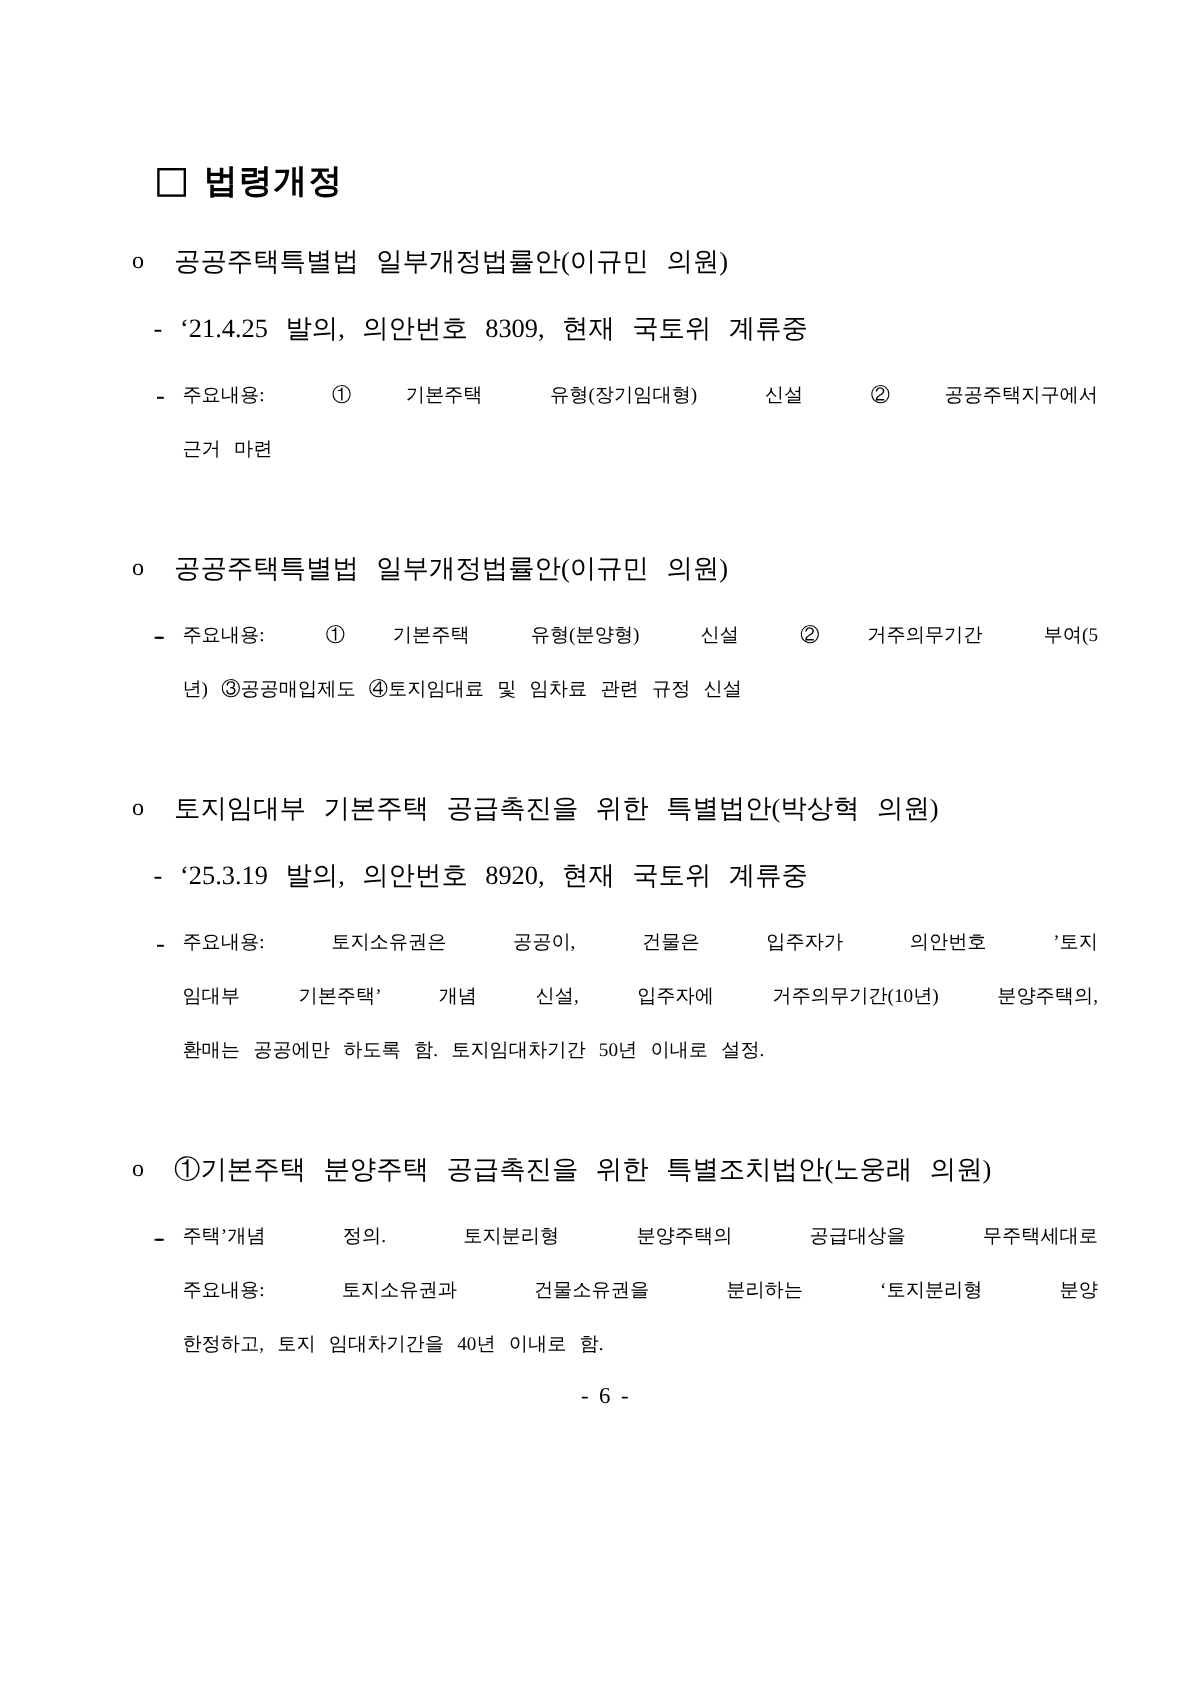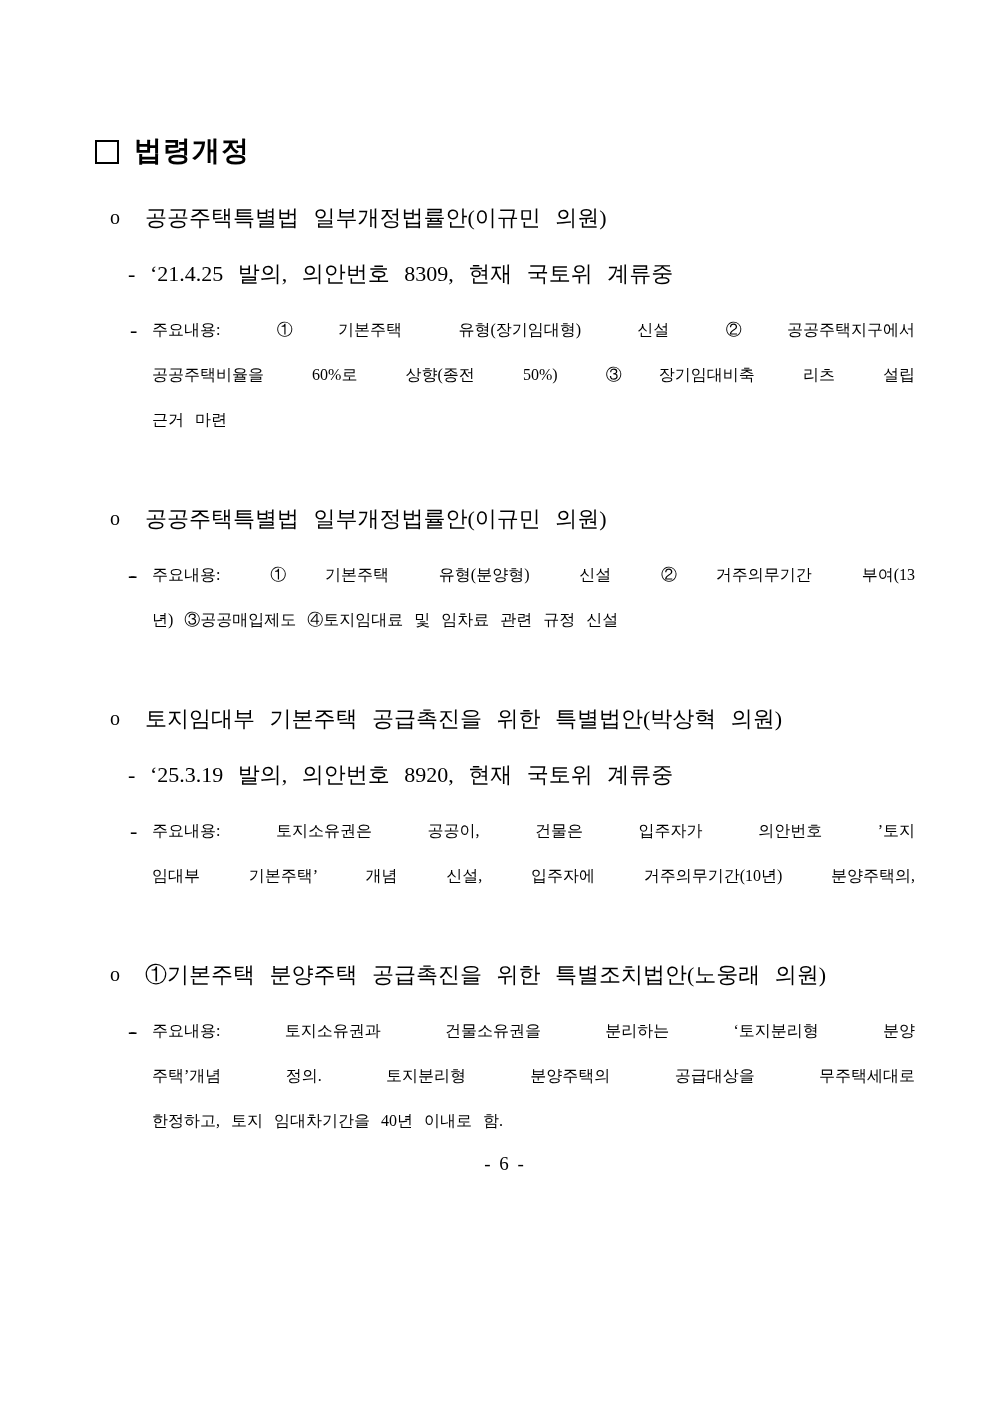--- a/index.html
+++ b/index.html
@@ -22,20 +22,21 @@
   }
   
   .doc-title {
     display: flex;
     align-items: center;
     height: 45px;
     font-family: "Liberation Sans", sans-serif;
     font-weight: bold;
     font-size: 28px;
     letter-spacing: 1px;
+    margin-left: 36px;
   }
   .square-marker {
     display: inline-block;
     width: 20px;
     height: 20px;
     border: 2px solid #000;
     margin-right: 15px;
     margin-top: 2px;
   }
   
@@ -110,67 +111,67 @@
       <span class="bullet-o">o</span>
       <span>공공주택특별법 일부개정법률안(이규민 의원)</span>
     </div>
     <div class="date-line">
       <span class="dash">-</span>
       <span>‘21.4.25 발의, 의안번호 8309, 현재 국토위 계류중</span>
     </div>
     <div class="para">
       <span class="dash">-</span>
       <div class="line jline">주요내용: ①기본주택 유형(장기임대형) 신설 ②공공주택지구에서</div>
-      <div class="line jline">공공주택비율을 60%로 상향(종전 50%) ③장기임대비축 리츠 설립</div>
       <div class="line">근거 마련</div>
     </div>
   </div>
 
   <div class="section">
     <div class="section-title">
       <span class="bullet-o">o</span>
       <span>공공주택특별법 일부개정법률안(이규민 의원)</span>
     </div>
     <div class="date-line">
       <span class="dash">-</span>
     </div>
     <div class="para">
       <span class="dash">-</span>
-      <div class="line jline">주요내용: ①기본주택 유형(분양형) 신설 ②거주의무기간 부여(13</div>
+      <div class="line jline">주요내용: ①기본주택 유형(분양형) 신설 ②거주의무기간 부여(5</div>
       <div class="line">년) ③공공매입제도 ④토지임대료 및 임차료 관련 규정 신설</div>
     </div>
   </div>
 
   <div class="section">
     <div class="section-title">
       <span class="bullet-o">o</span>
       <span>토지임대부 기본주택 공급촉진을 위한 특별법안(박상혁 의원)</span>
     </div>
     <div class="date-line">
       <span class="dash">-</span>
       <span>‘25.3.19 발의, 의안번호 8920, 현재 국토위 계류중</span>
     </div>
     <div class="para">
       <span class="dash">-</span>
       <div class="line jline">주요내용: 토지소유권은 공공이, 건물은 입주자가 의안번호 ’토지</div>
       <div class="line jline">임대부 기본주택’ 개념 신설, 입주자에 거주의무기간(10년) 분양주택의,</div>
+      <div class="line">환매는 공공에만 하도록 함. 토지임대차기간 50년 이내로 설정.</div>
     </div>
   </div>
 
   <div class="section">
     <div class="section-title">
       <span class="bullet-o">o</span>
       <span>①기본주택 분양주택 공급촉진을 위한 특별조치법안(노웅래 의원)</span>
     </div>
     <div class="date-line">
       <span class="dash">-</span>
     </div>
     <div class="para">
       <span class="dash">-</span>
+      <div class="line jline">주택’개념 정의. 토지분리형 분양주택의 공급대상을 무주택세대로</div>
       <div class="line jline">주요내용: 토지소유권과 건물소유권을 분리하는 ‘토지분리형 분양</div>
-      <div class="line jline">주택’개념 정의. 토지분리형 분양주택의 공급대상을 무주택세대로</div>
       <div class="line">한정하고, 토지 임대차기간을 40년 이내로 함.</div>
     </div>
   </div>
 
   <div class="page-number">- 6 -</div>
 
 </div>
 
 </body></html>

